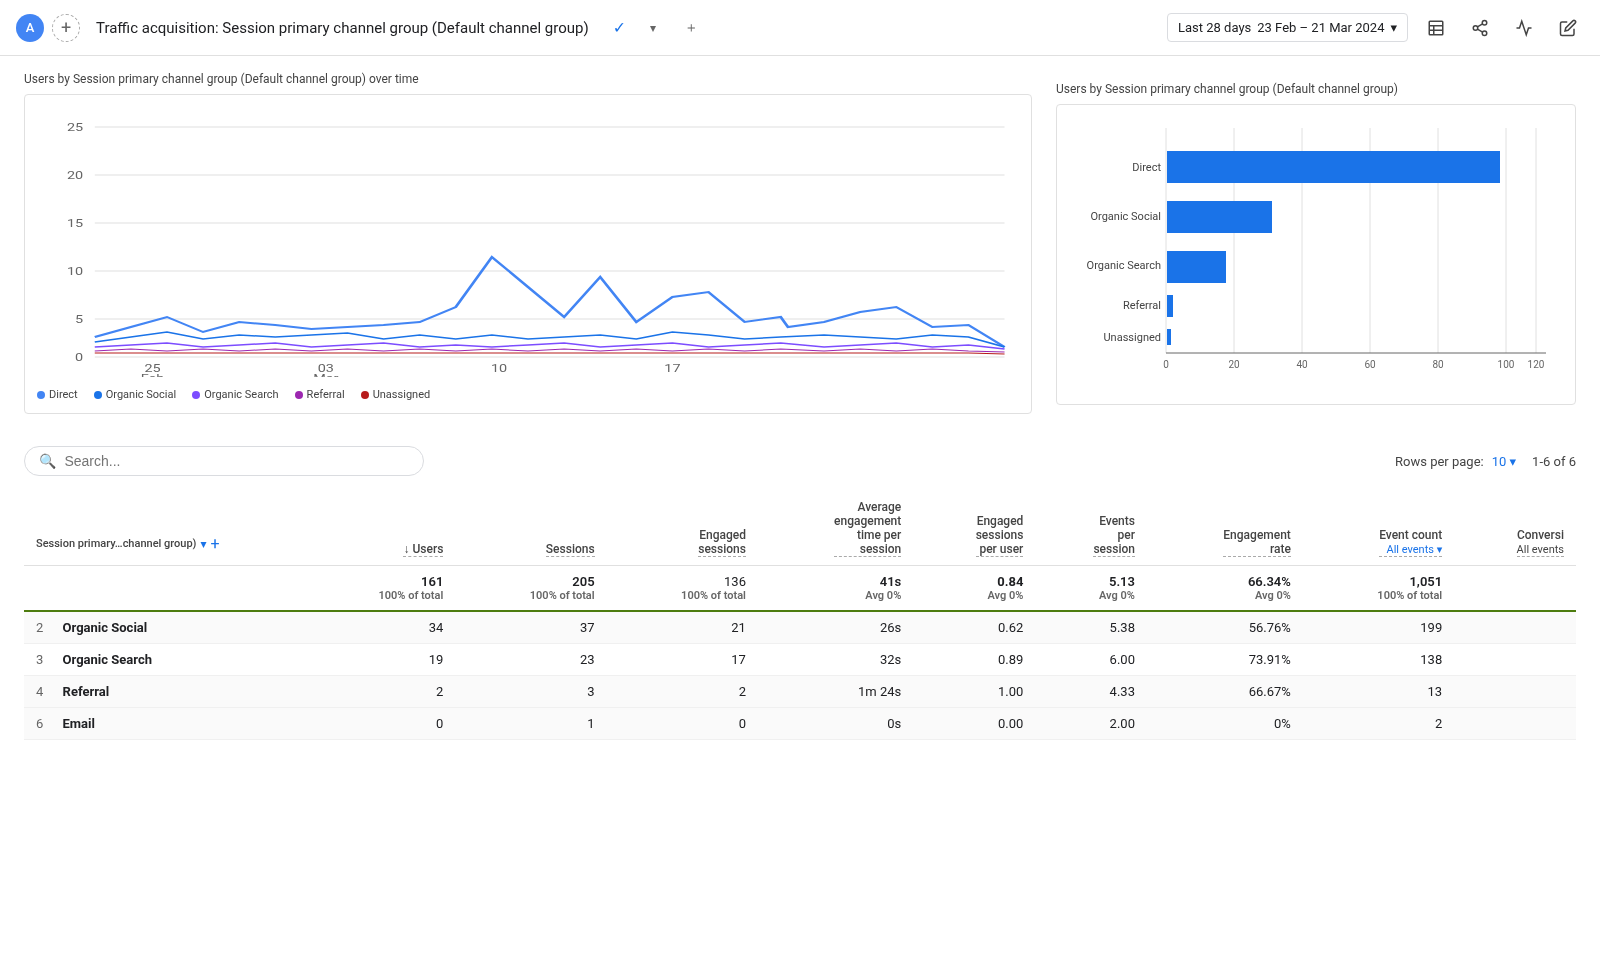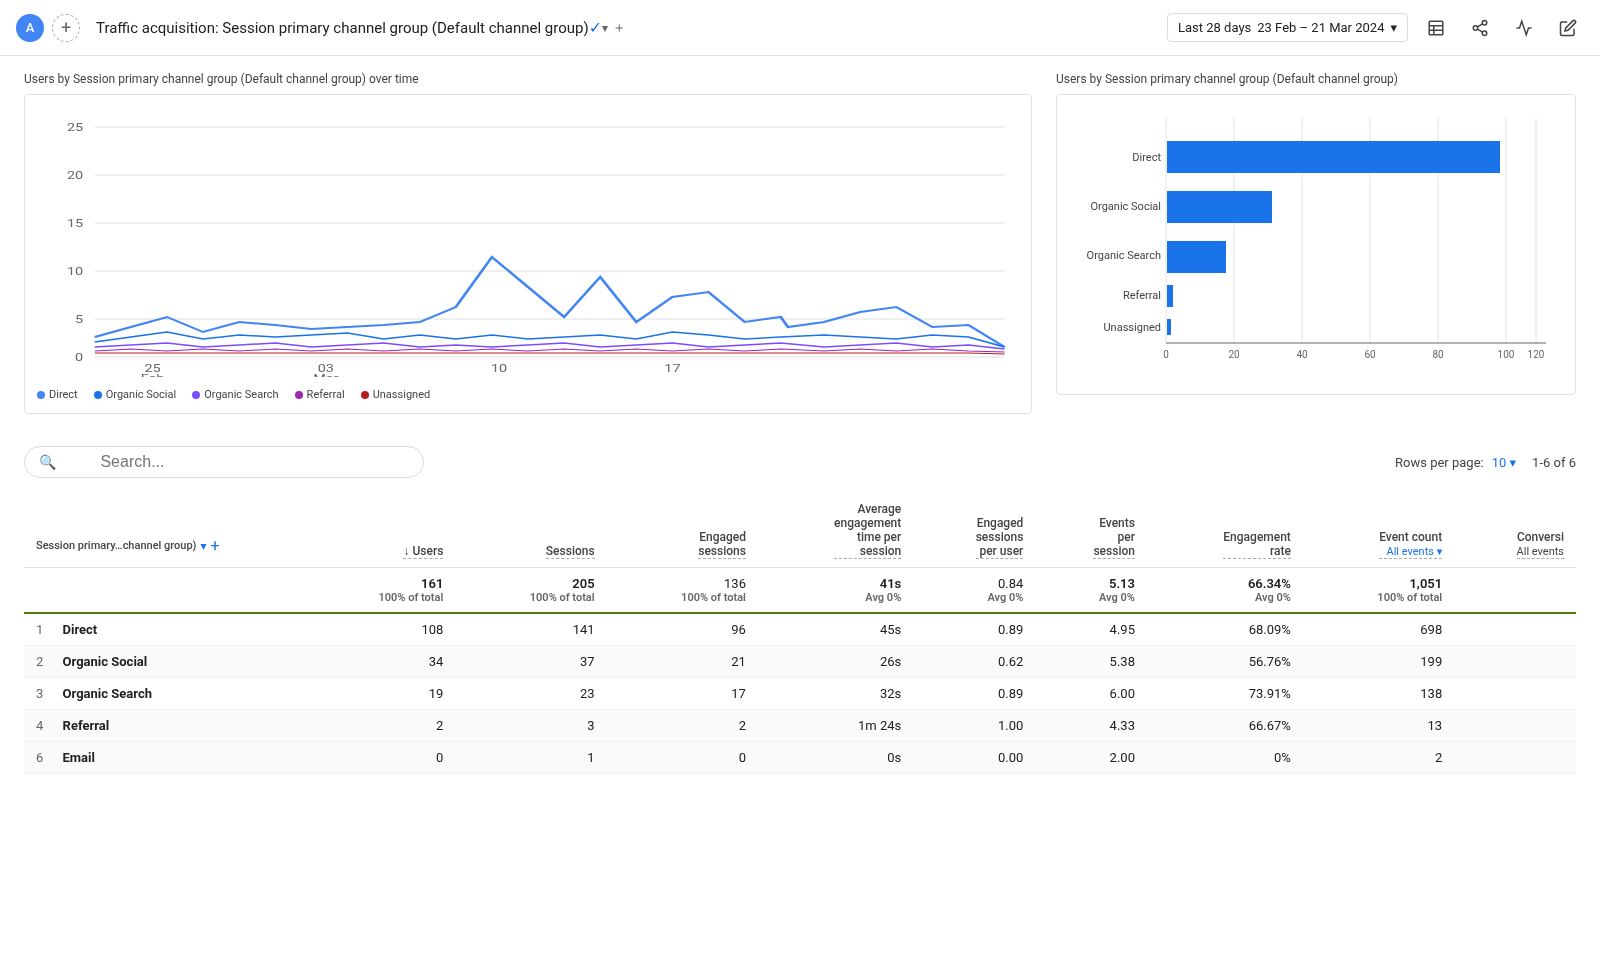--- a/index.html
+++ b/index.html
@@ -15,40 +15,40 @@
       display: flex; align-items: center; justify-content: center;
       color: #fff; font-size: 13px; font-weight: 500; margin-right: 8px; flex-shrink: 0;
     }
     .add-btn {
       width: 28px; height: 28px; border-radius: 50%; border: 1px dashed #aaa;
       display: flex; align-items: center; justify-content: center;
       color: #666; font-size: 18px; cursor: pointer; margin-right: 16px; flex-shrink: 0;
     }
     .header-title {
       font-size: 15px; font-weight: 400; color: #202124; flex: 1;
-      display: flex; align-items: center; gap: 0;
+      display: flex; align-items: center; gap: 24px;
     }
     .header-title .check-icon { color: #1a73e8; font-size: 16px; }
     .header-title .dropdown-icon { color: #666; font-size: 12px; cursor: pointer; }
     .header-actions { display: flex; align-items: center; gap: 12px; }
     .date-range {
       display: flex; align-items: center; gap: 6px;
       font-size: 13px; color: #202124; cursor: pointer;
       border: 1px solid #dadce0; border-radius: 4px; padding: 6px 10px;
     }
     .header-icon-btn {
       width: 32px; height: 32px; border-radius: 50%; display: flex; align-items: center;
       justify-content: center; cursor: pointer; color: #444; font-size: 16px;
     }
 
     
     .main { padding: 16px 24px; }
 
     
-    .charts-section { display: flex; gap: 24px; margin-bottom: 24px; }
+    .charts-section { display: flex; gap: 24px; margin-bottom: 24px; align-items: center; }
     .chart-container { flex: 1; }
     .chart-title { font-size: 12px; color: #444; margin-bottom: 8px; font-weight: 400; }
 
     
     .line-chart-wrap { background: #fff; border: 1px solid #e0e0e0; border-radius: 4px; padding: 12px; }
     .line-chart-svg { width: 100%; height: 270px; }
 
     
     .bar-chart-wrap { background: #fff; border: 1px solid #e0e0e0; border-radius: 4px; padding: 8px 16px; }
 
@@ -58,21 +58,21 @@
     .legend-dot { width: 8px; height: 8px; border-radius: 50%; }
 
     
     .table-section { background: #fff; }
     .table-toolbar { display: flex; align-items: center; padding: 8px 0; margin-bottom: 8px; }
     .search-box {
       display: flex; align-items: center; gap: 8px;
       border: 1px solid #dadce0; border-radius: 24px; padding: 6px 14px;
       flex: 1; max-width: 400px;
     }
-    .search-box input { border: none; outline: none; font-size: 16px; color: #737373; width: 100%; margin-left: 36px; }
+    .search-box input { border: none; outline: none; font-size: 14px; color: #737373; width: 100%; }
     .table-toolbar-right { margin-left: auto; display: flex; align-items: center; gap: 8px; font-size: 13px; color: #444; }
     .rows-select { border: none; outline: none; font-size: 13px; color: #1a73e8; cursor: pointer; background: transparent; }
 
     
     .data-table { width: 100%; border-collapse: collapse; font-size: 13px; }
     .data-table th {
       text-align: right; padding: 8px 12px; font-weight: 500; color: #444;
       border-bottom: 1px solid #e0e0e0; font-size: 12px; vertical-align: bottom;
       white-space: nowrap;
     }
@@ -306,54 +306,39 @@
           </td>
           <td>
             <div style="font-weight:400;">136</div>
             <div style="font-size:11px;color:#666;">100% of total</div>
           </td>
           <td>
             <div style="font-weight:600;">41s</div>
             <div style="font-size:11px;color:#666;">Avg 0%</div>
           </td>
           <td>
-            <div style="font-weight:400;">0.84</div>
+            <div style="font-weight:700;">0.84</div>
             <div style="font-size:11px;color:#666;">Avg 0%</div>
           </td>
           <td>
             <div style="font-weight:600;">5.13</div>
             <div style="font-size:11px;color:#666;">Avg 0%</div>
           </td>
           <td>
             <div style="font-weight:600;">66.34%</div>
             <div style="font-size:11px;color:#666;">Avg 0%</div>
           </td>
           <td>
             <div style="font-weight:600;">1,051</div>
             <div style="font-size:11px;color:#666;">100% of total</div>
           </td>
           <td></td>
         </tr>
       </thead>
       <tbody id="table-body">
-      <tr style="background-color: rgb(255, 255, 255);">
-      <td class="left-align">
-        <span style="color:#666;margin-right:16px;">1</span>
-        <strong>Direct</strong>
-      </td>
-      <td>108</td>
-      <td>141</td>
-      <td>96</td>
-      <td>45s</td>
-      <td>0.89</td>
-      <td>4.95</td>
-      <td>68.09%</td>
-      <td>698</td>
-      <td></td>
-    </tr>
           <tr style="background-color: rgb(250, 250, 250);">
       <td class="left-align">
         <span style="color:#666;margin-right:16px;">2</span>
         <strong>Organic Social</strong>
       </td>
       <td>34</td>
       <td>37</td>
       <td>21</td>
       <td>26s</td>
       <td>0.62</td>

